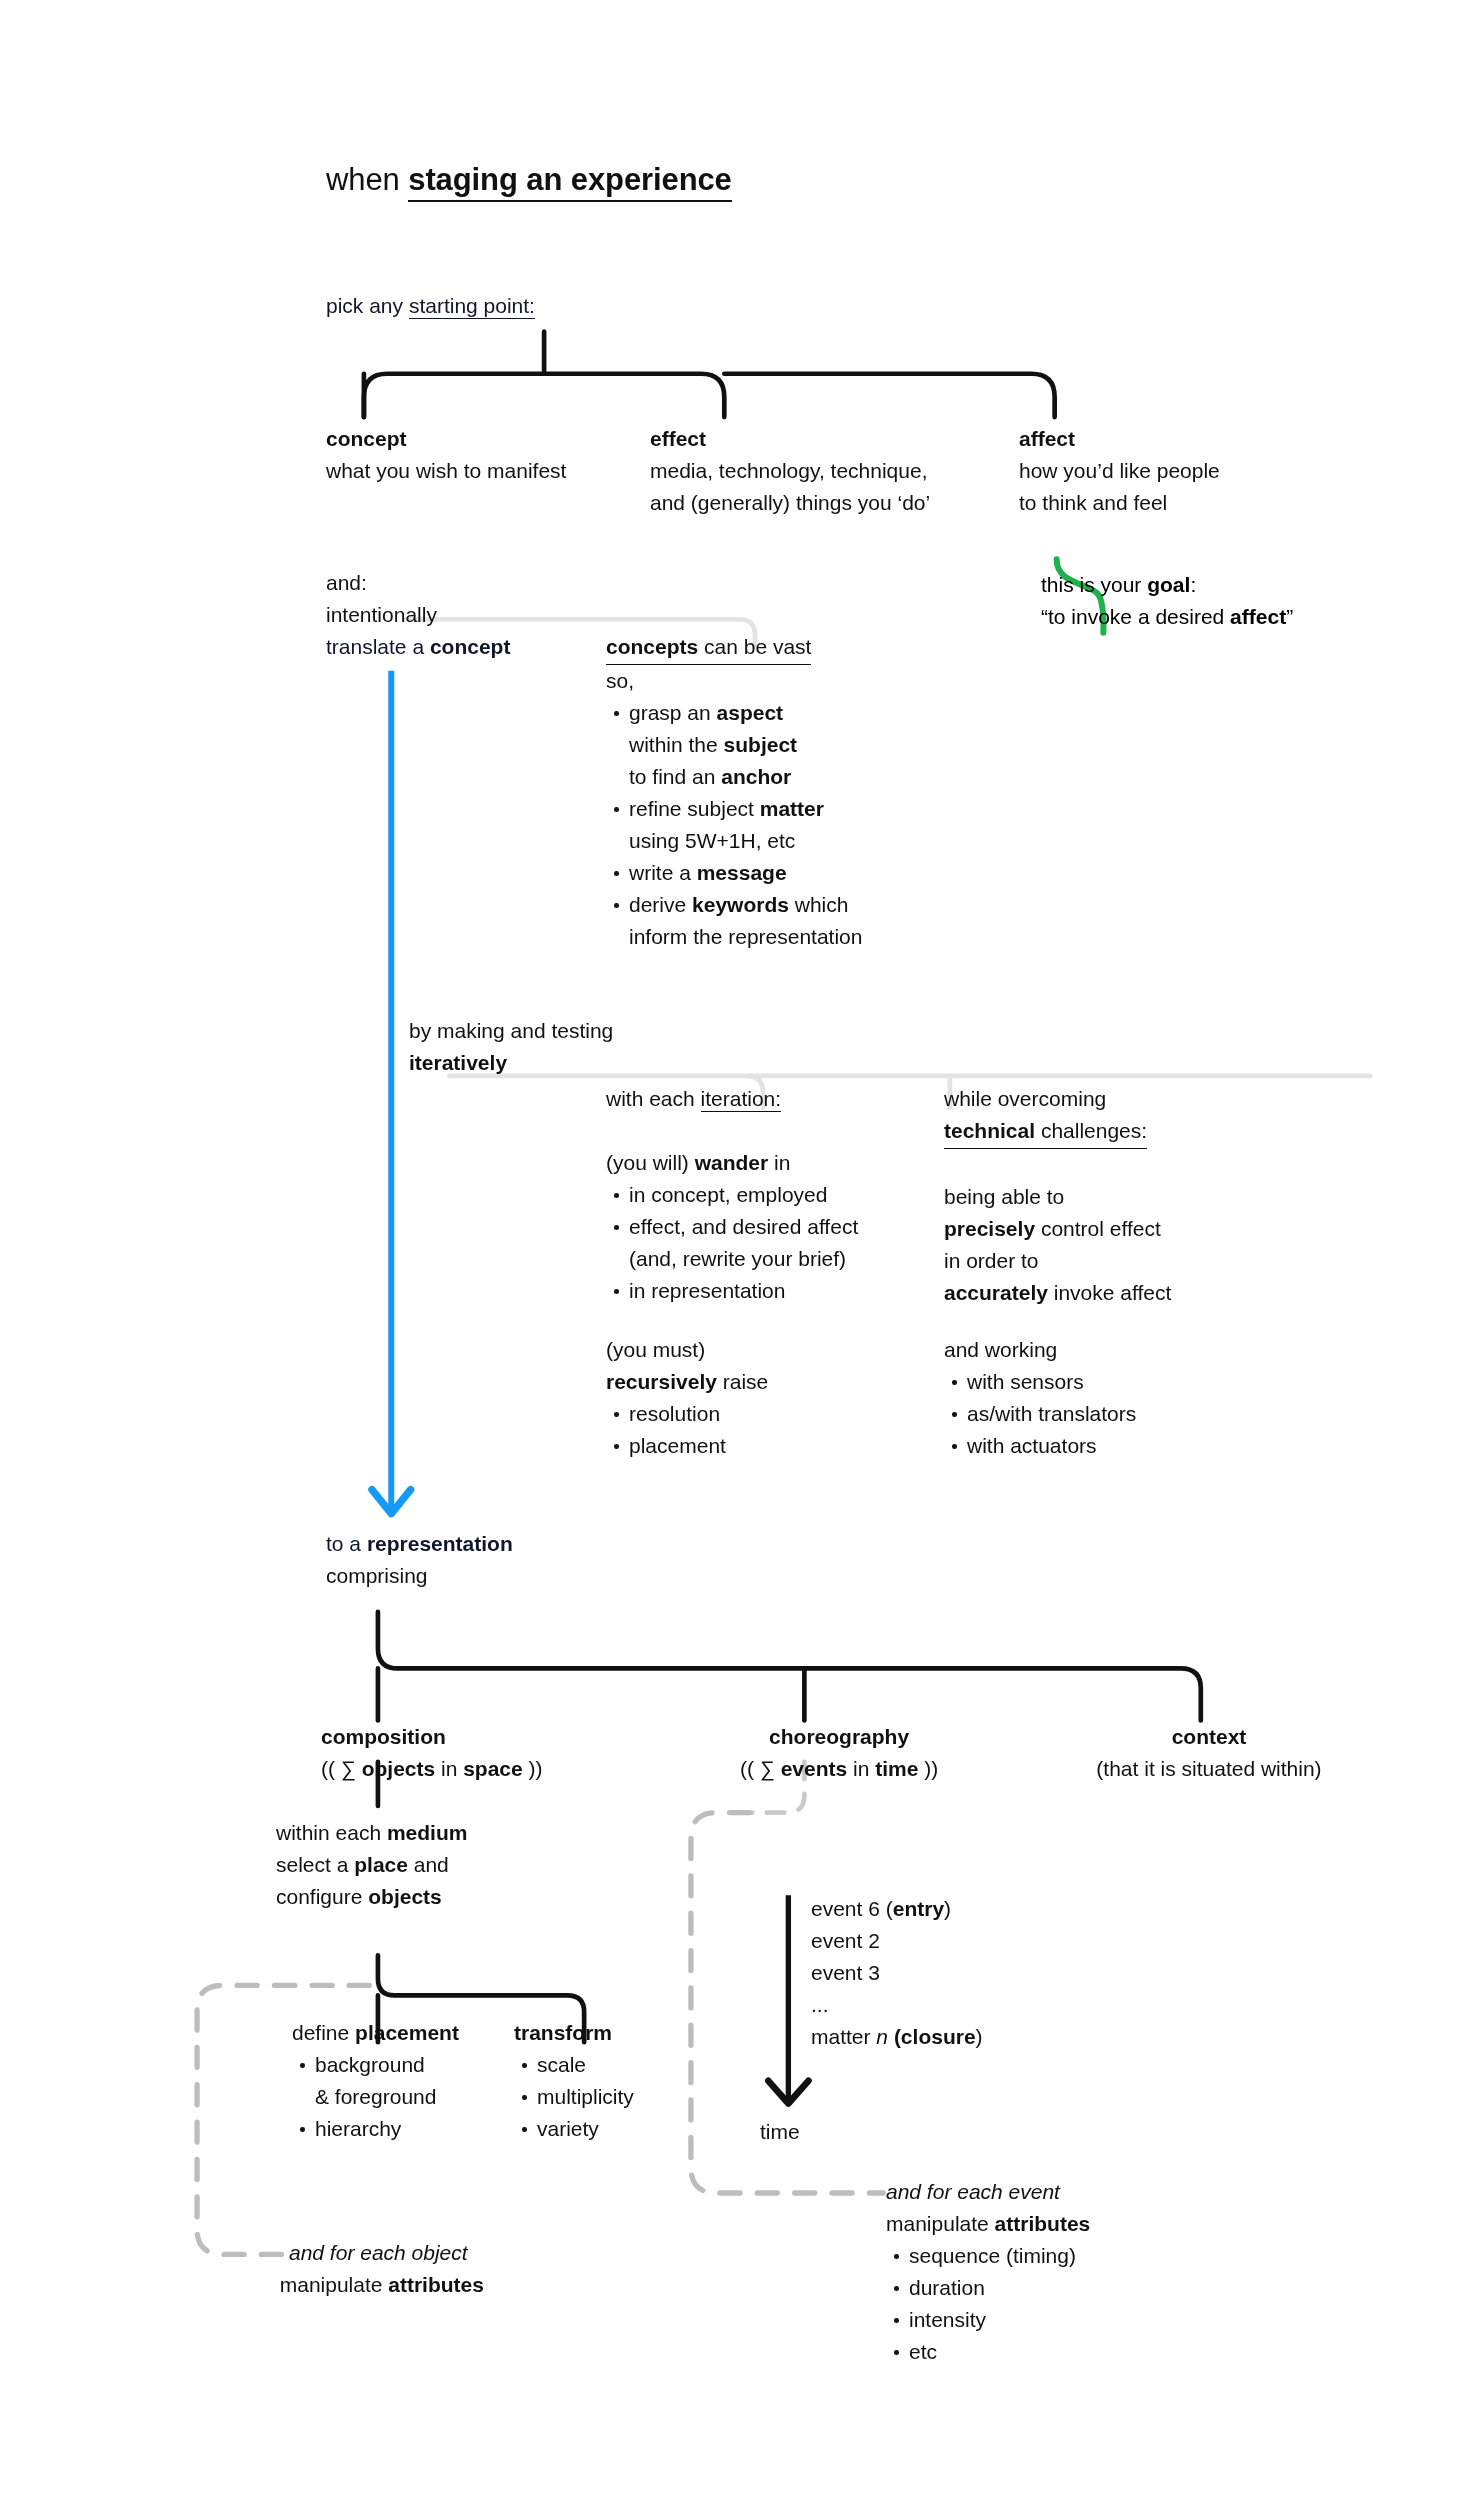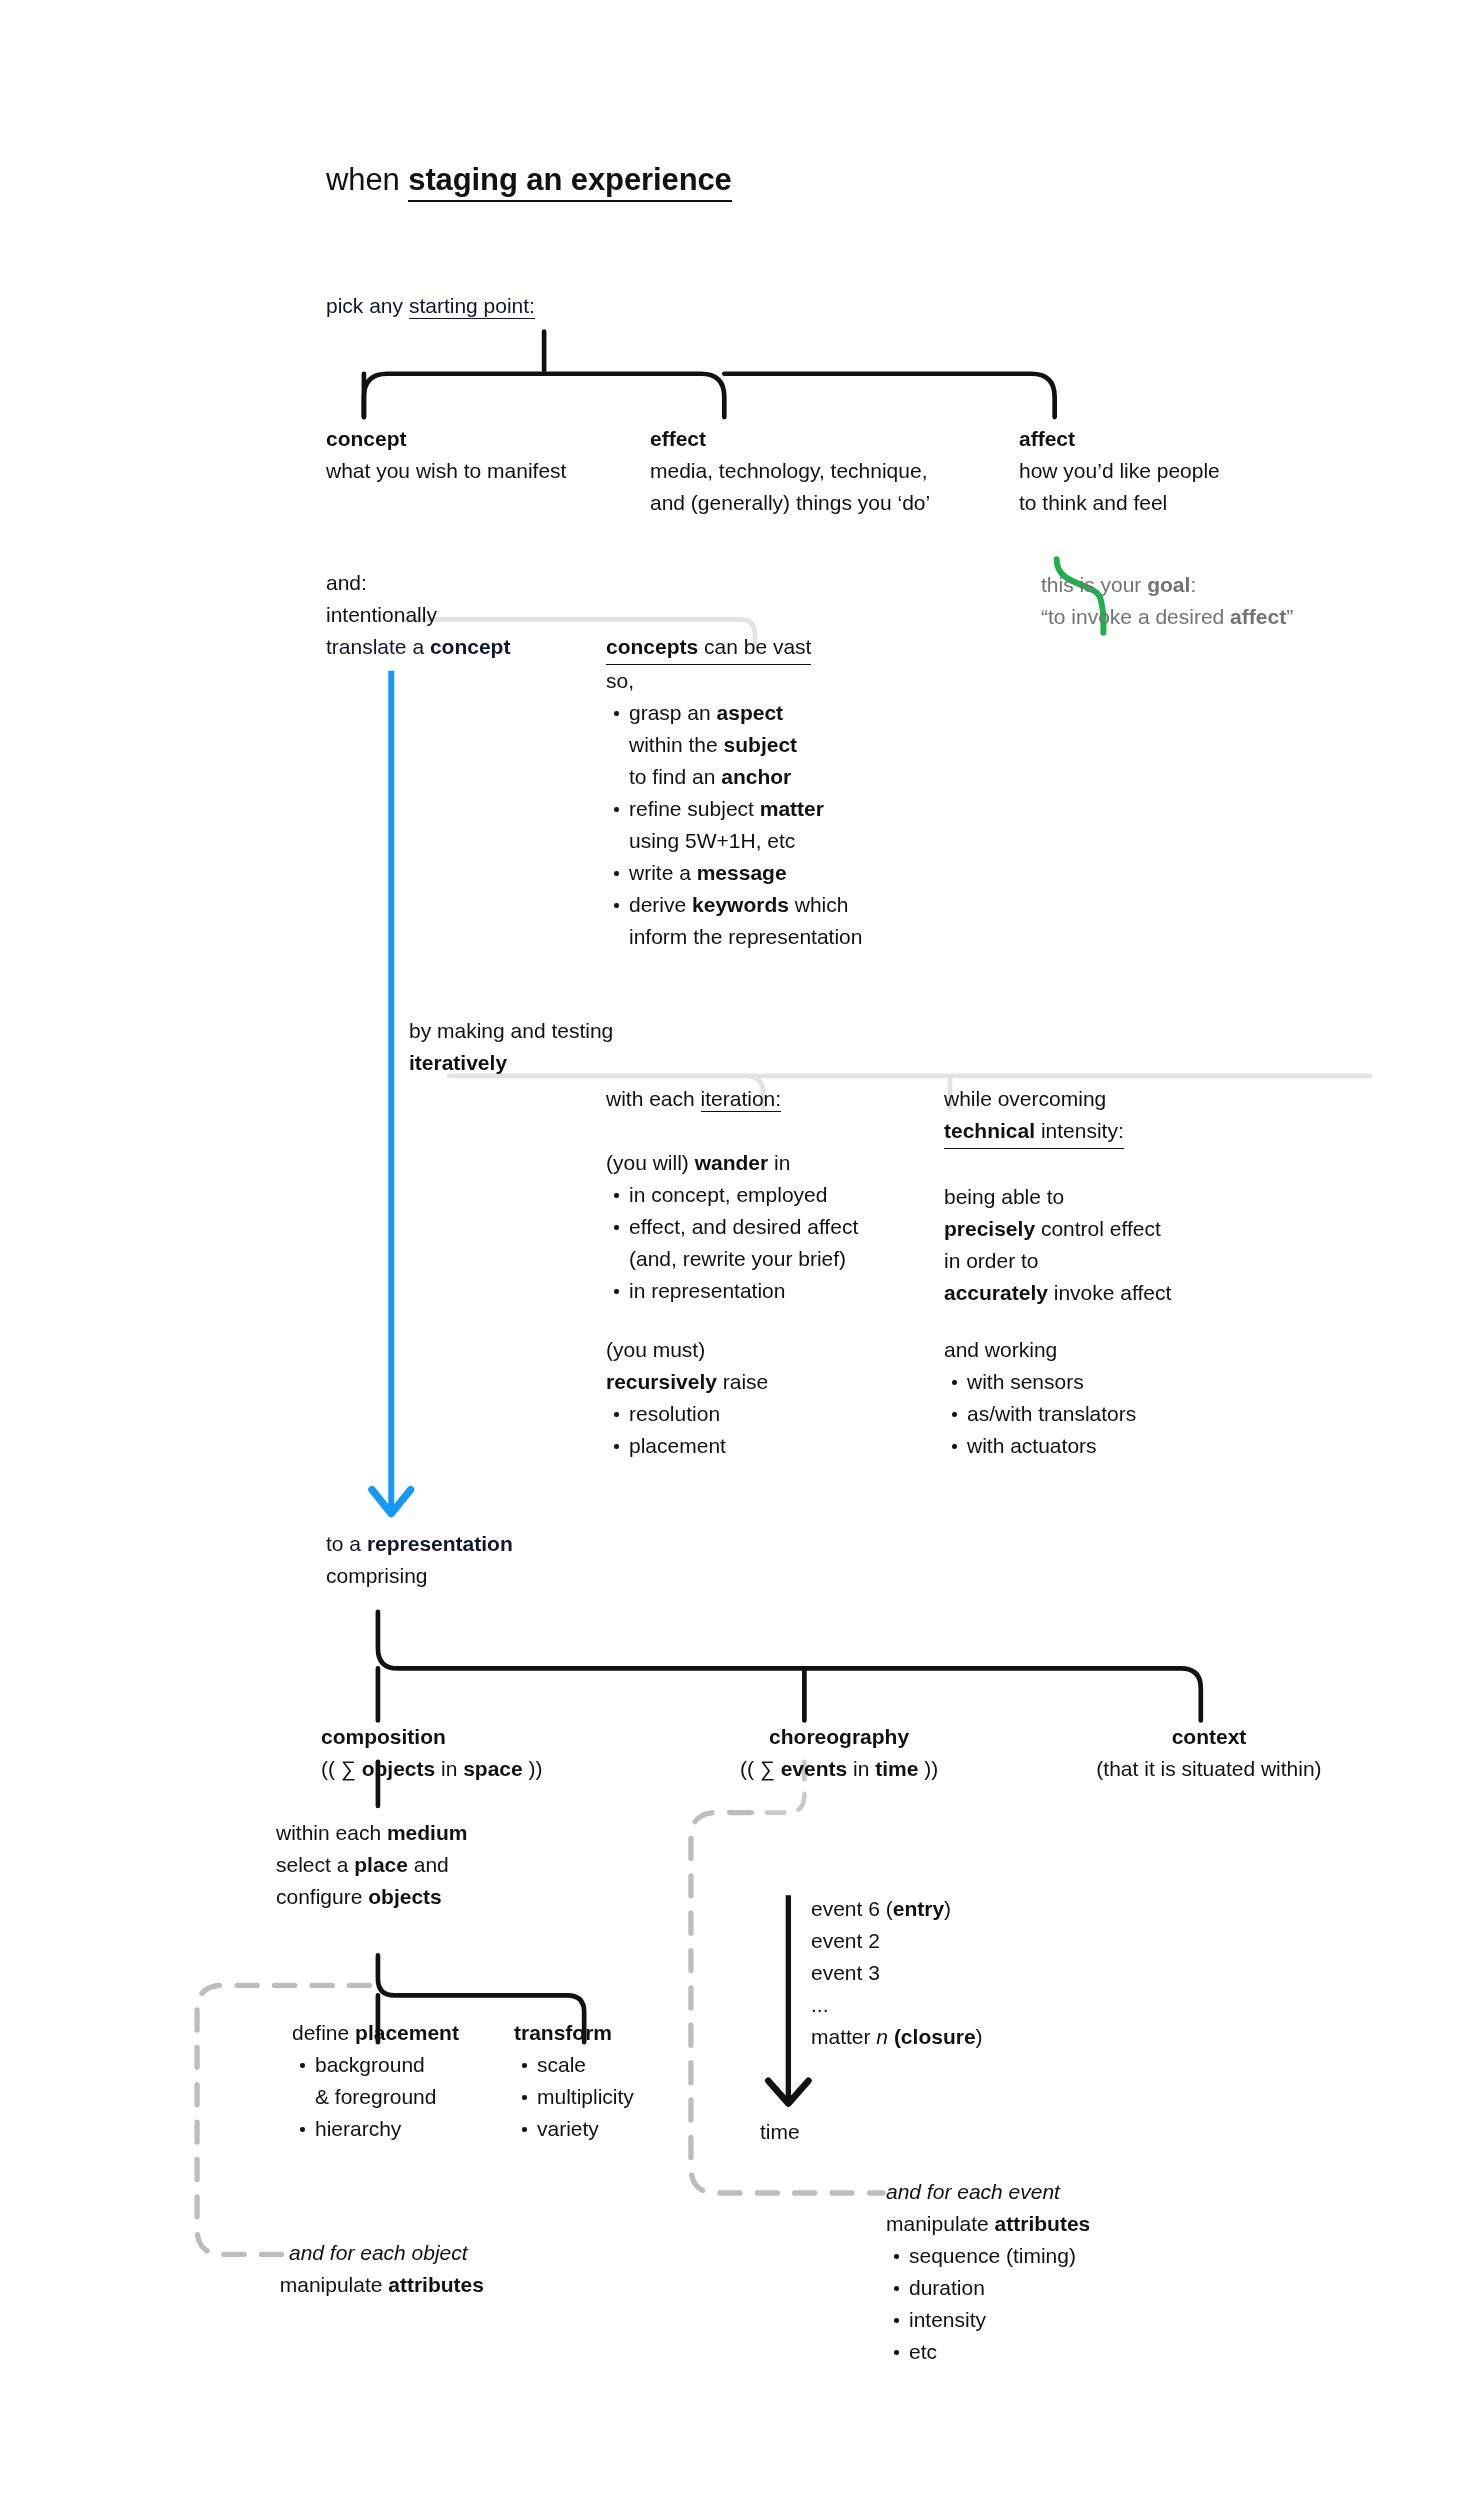--- a/index.html
+++ b/index.html
@@ -25,21 +25,21 @@
   }
   .node{ position:absolute; }
   .t{ white-space:pre; }
   
   .title{ font-size:31px; font-weight:400; letter-spacing:-0.1px; }
   .title b{ font-weight:700; border-bottom:2px solid #111; padding-bottom:2.7px; }
   .body{ font-size:21px; line-height:32px; font-weight:400; }
   .body b{ font-weight:700; }
   .body i{ font-style:italic; }
   .blue{ color:#0f172a; }
-  .green{ color:#737373; }
+  .green{ color:#000000; }
   .u{ border-bottom:1.3px solid currentColor; padding-bottom:1.3px; }
   .ul{ list-style:none; margin:0; padding:0; }
   .ul li{ position:relative; padding-left:23px; }
   .ul li::before{
     content:"";
     position:absolute;
     left:8px; top:14px;
     width:4.7px; height:4.7px;
     border-radius:50%;
     background:#111;
@@ -205,21 +205,21 @@
     </div>
     <ul class="ul">
       <li><span class="t">resolution</span></li>
       <li><span class="t">placement</span></li>
     </ul>
   </div>
 
   <div class="node body" style="left:922px; top:1083px;">
     <div><span class="t">while overcoming</span></div>
     <div class="u" style="display:inline-block;">
-      <b class="t">technical</b><span class="t"> intensity:</span>
+      <b class="t">technical</b><span class="t"> challenges:</span>
     </div>
     <div class="gap"></div>
     <div><span class="t">being able to</span></div>
     <div>
       <b class="t">precisely</b><span class="t"> control effect</span>
     </div>
     <div><span class="t">in order to</span></div>
     <div>
       <b class="t">accurately</b><span class="t"> invoke affect</span>
     </div>

